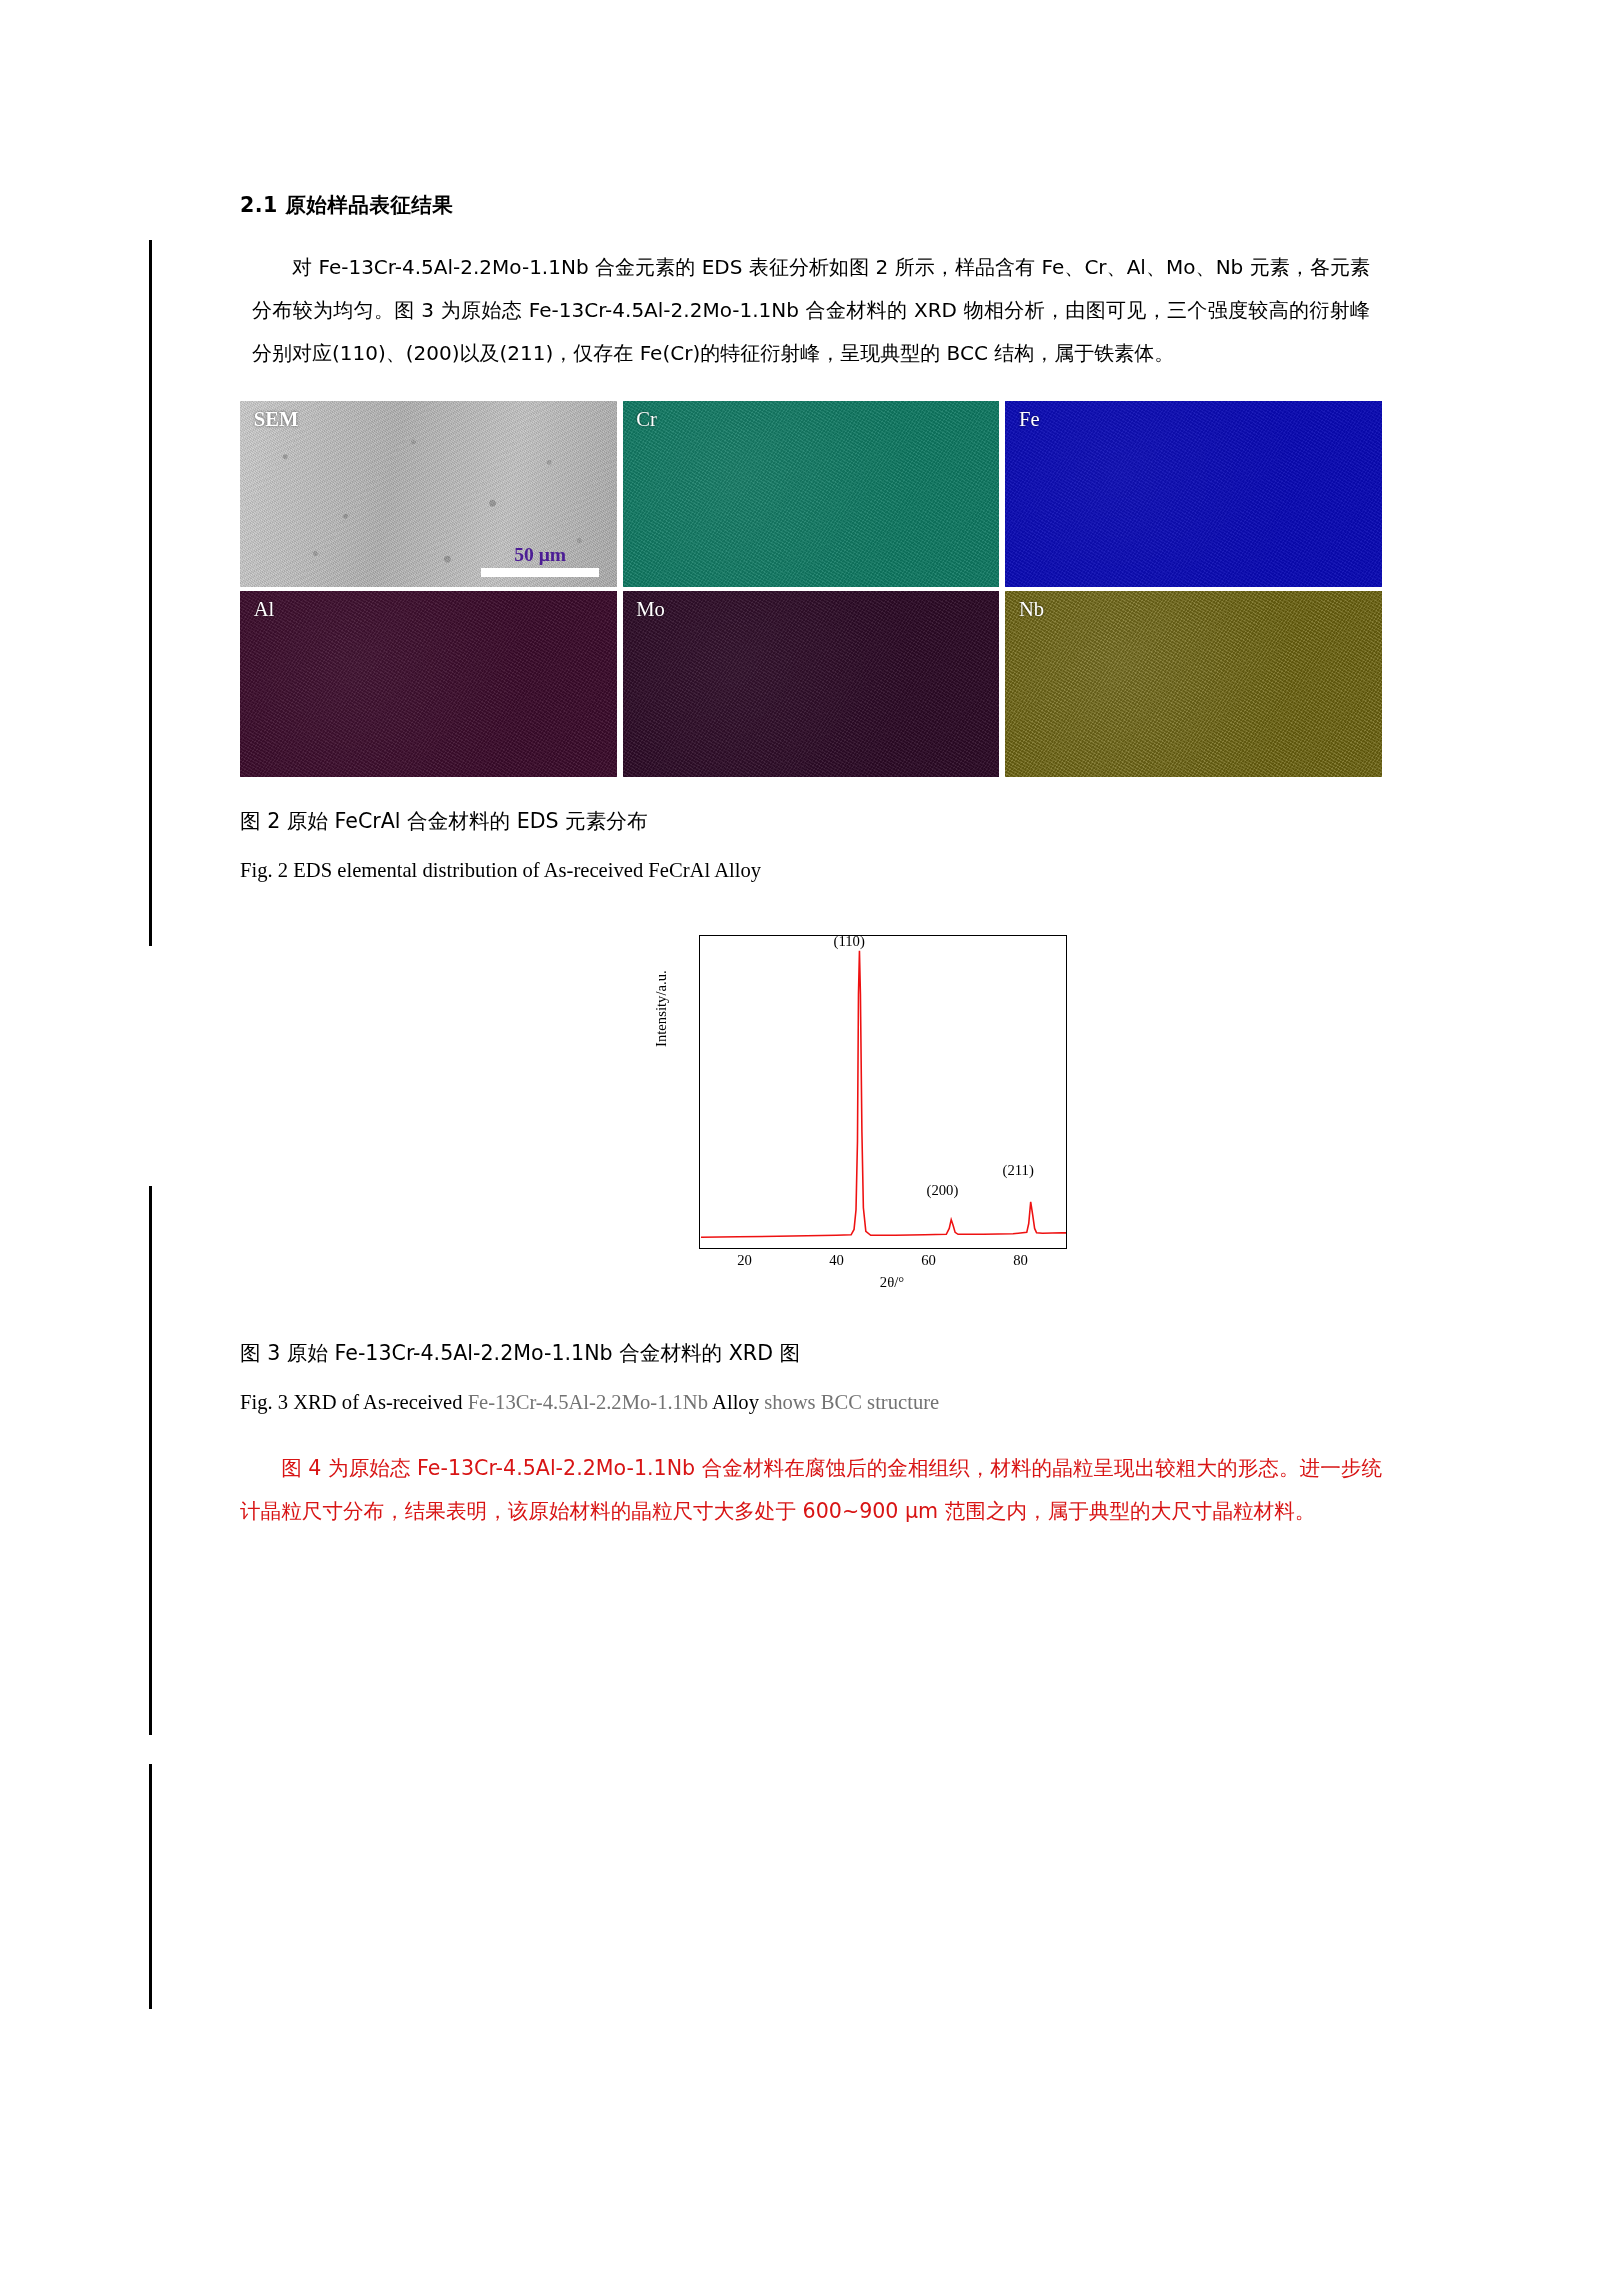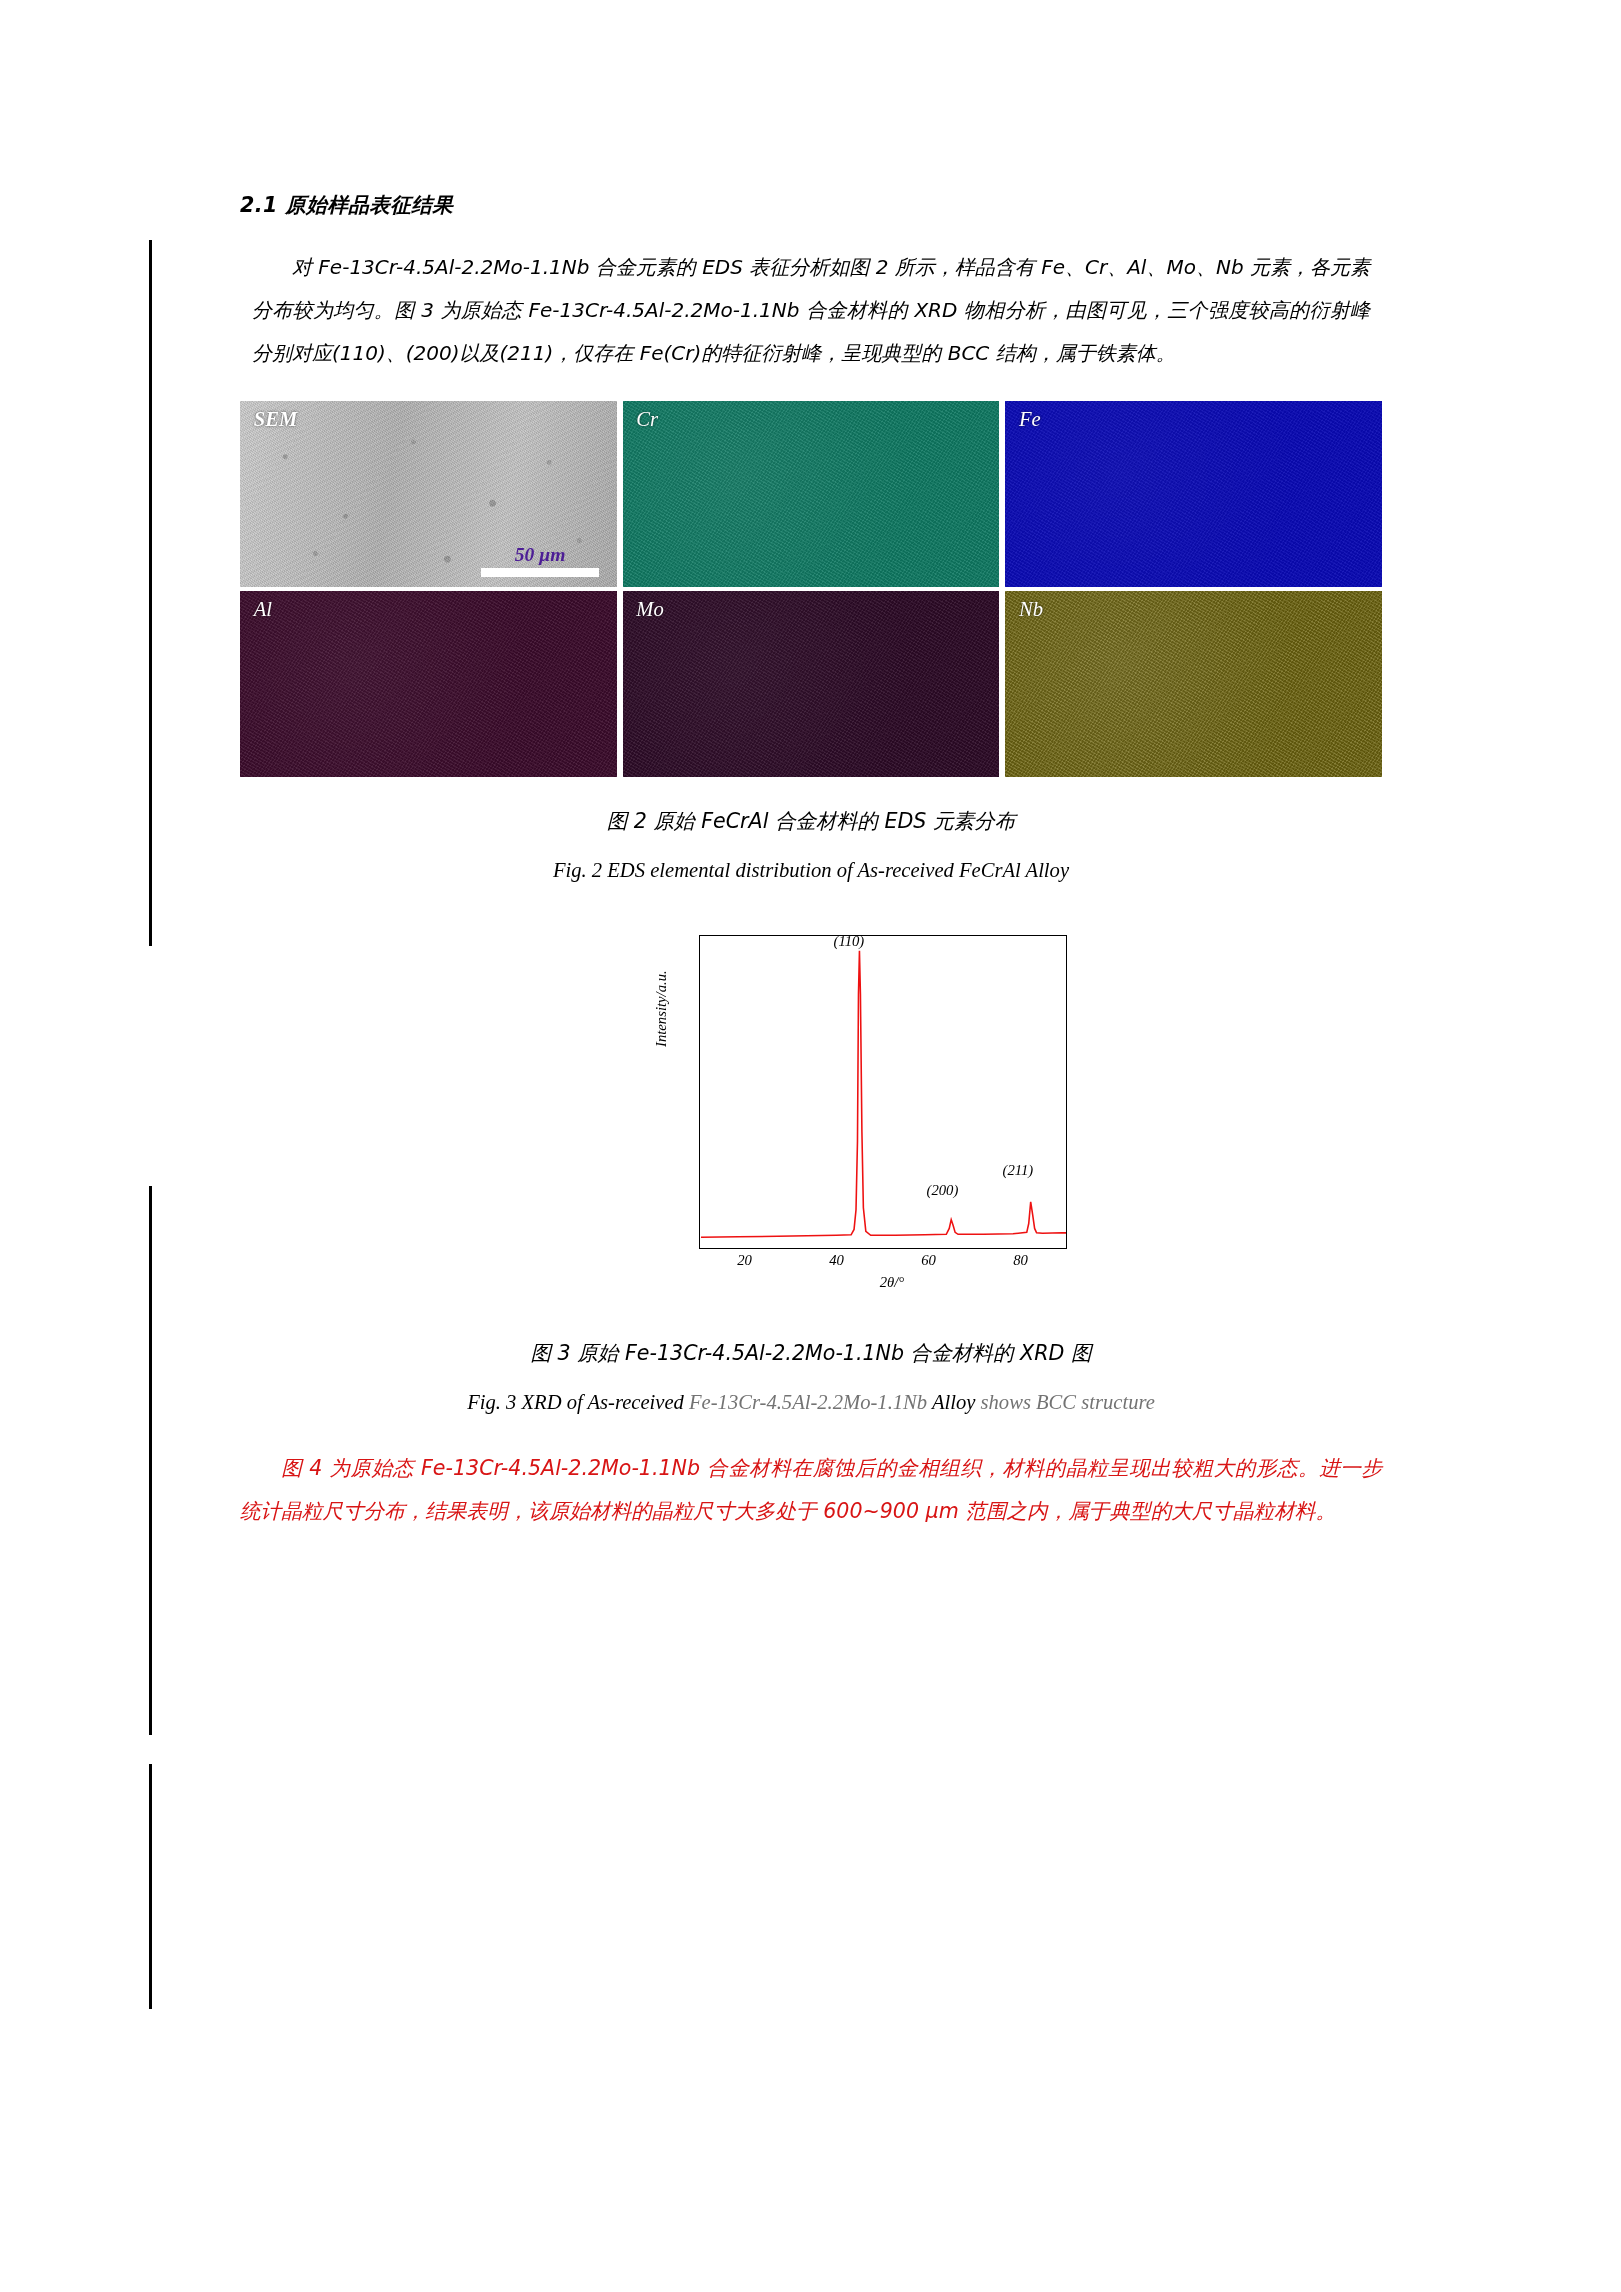--- a/index.html
+++ b/index.html
@@ -19,21 +19,20 @@
     left: 0; top: 0;
     width: 1621px;
     height: 2293px;
     overflow: hidden;
   }
   .content {
     position: absolute;
     left: 240px;
     top: 191px;
     width: 1142px;
-    font-style: italic;
   }
 
   
   .change-bar {
     position: absolute;
     left: 149px;
     width: 2.9px;
     background: #000000;
   }
 
@@ -126,21 +125,20 @@
   .map-img { position: absolute; inset: 0; }
   .map-noise {
     position: absolute; inset: 0;
     background-image:
       repeating-linear-gradient(29deg, rgba(255,255,255,0.13) 0 1px, rgba(0,0,0,0.10) 1px 2.9px),
       repeating-linear-gradient(121deg, rgba(255,255,255,0.10) 0 1px, rgba(0,0,0,0.10) 1px 2.9px),
       radial-gradient(circle at 30% 40%, rgba(255,255,255,0.10), transparent 60%);
   }
 
   .fig-caption {
-    text-align: center;
     font-size: 20.6px;
     font-family: "DejaVu Sans", sans-serif;
     margin-top: 25.5px;
     line-height: 39px;
   }
   .fig-caption.latin {
     font-family: "Liberation Serif", serif;
     font-size: 20.6px;
     margin-top: 9.8px;
   }

